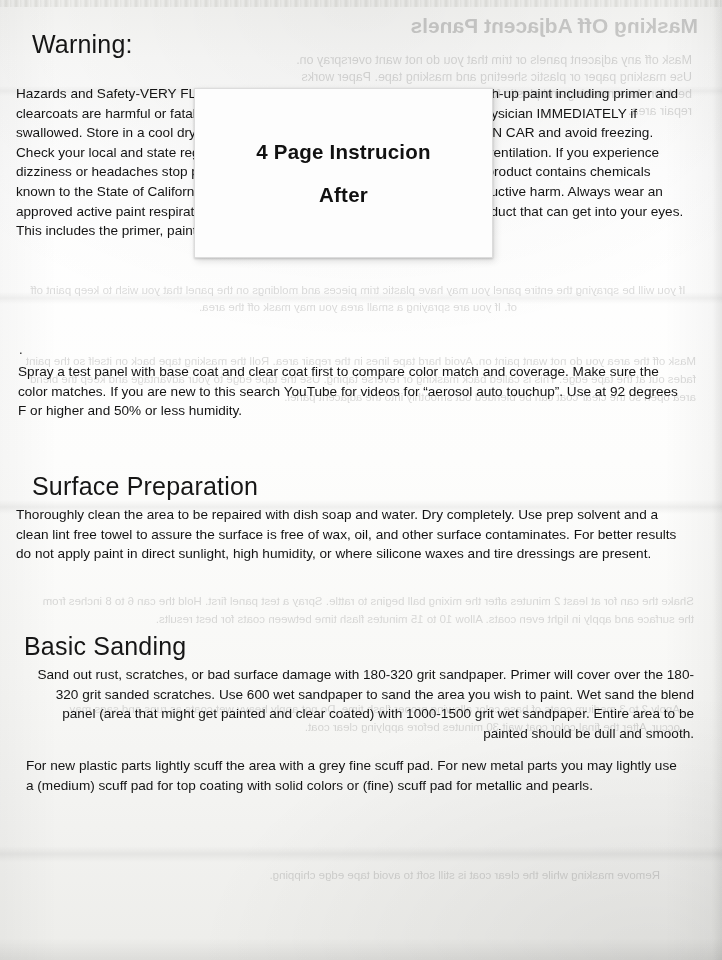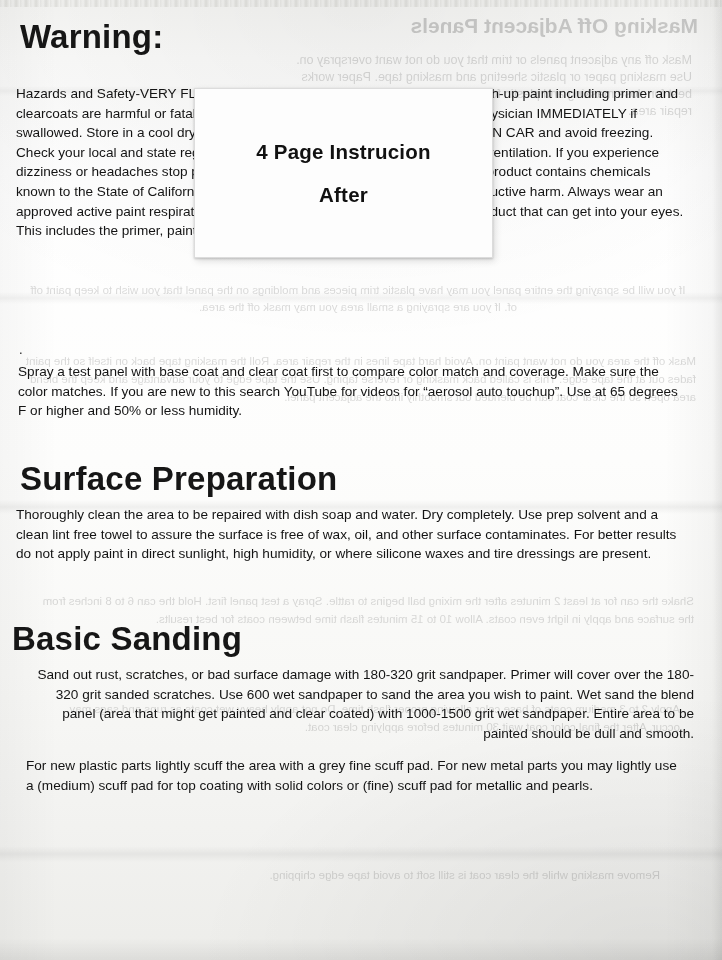--- a/index.html
+++ b/index.html
@@ -117,23 +117,23 @@
     line-height: 18px;
   }
 
   
   .content {
     position: absolute;
     inset: 0;
   }
 
   h1.heading {
-    margin: 4px;
-    font-weight: 700;
-    font-size: 33px;
+    margin: 16px;
+    font-weight: 400;
+    font-size: 25px;
     letter-spacing: 0.2px;
     color: #161616;
   }
 
   p.body {
     margin: 0;
     font-size: 13.6px;
     line-height: 19.6px;
     color: #141414;
   }
@@ -226,21 +226,21 @@
   <div class="edge-right"></div>
   <div class="edge-bottom"></div>
 </div>
 
 <div class="content">
 
   <h1 class="heading blk" id="warning-heading">Warning:</h1>
   <p class="body blk" id="warning-text">Hazards and Safety-VERY FLAMMABLE. Use in a well ventilated area. All touch-up paint including primer and clearcoats are harmful or fatal if swallowed. Keep away from children. Call a physician IMMEDIATELY if swallowed. Store in a cool dry place between 50F and 120F. DO NOT STORE IN CAR and avoid freezing. Check your local and state regulations for proper disposal. Use with adequate ventilation. If you experience dizziness or headaches stop product use immediately and call physician. This product contains chemicals known to the State of California to cause birth defects, cancer and other reproductive harm. Always wear an approved active paint respirator and WEAR safety goggles when using any product that can get into your eyes. This includes the primer, paint and clearcoat.</p>
 
   <div class="blk" id="before-dot">.</div>
-  <p class="body blk" id="before-text">Spray a test panel with base coat and clear coat first to compare color match and coverage. Make sure the color matches.  If you are new to this search YouTube for videos for “aerosol auto touchup”.  Use at 65 degrees F or higher and 50% or less humidity.</p>
+  <p class="body blk" id="before-text">Spray a test panel with base coat and clear coat first to compare color match and coverage. Make sure the color matches.  If you are new to this search YouTube for videos for “aerosol auto touchup”.  Use at 92 degrees F or higher and 50% or less humidity.</p>
 
   <h1 class="heading blk" id="surface-heading">Surface Preparation</h1>
   <p class="body blk" id="surface-text">Thoroughly clean the area to be repaired with dish soap and water.  Dry completely. Use prep solvent and a clean lint free towel to assure the surface is free of wax, oil, and other surface contaminates. For better results do not apply paint in direct sunlight, high humidity, or where silicone waxes and tire dressings are present.</p>
 
   <h1 class="heading blk" id="sanding-heading">Basic Sanding</h1>
   <p class="body blk" id="sanding-text">Sand out rust, scratches, or bad surface damage with 180-320 grit sandpaper. Primer will cover over the 180-320 grit sanded scratches. Use 600 wet sandpaper to sand the area you wish to paint. Wet sand the blend panel (area that might get painted and clear coated) with 1000-1500 grit wet sandpaper. Entire area to be painted should be dull and smooth.</p>
   <p class="body blk" id="sanding-text-2">For new plastic parts lightly scuff the area with a grey fine scuff pad. For new metal parts you may lightly use a (medium) scuff pad for top coating with solid colors or (fine) scuff pad for metallic and pearls.</p>
 
   <div class="label-card">
     <div class="line">4 Page Instrucion</div>

